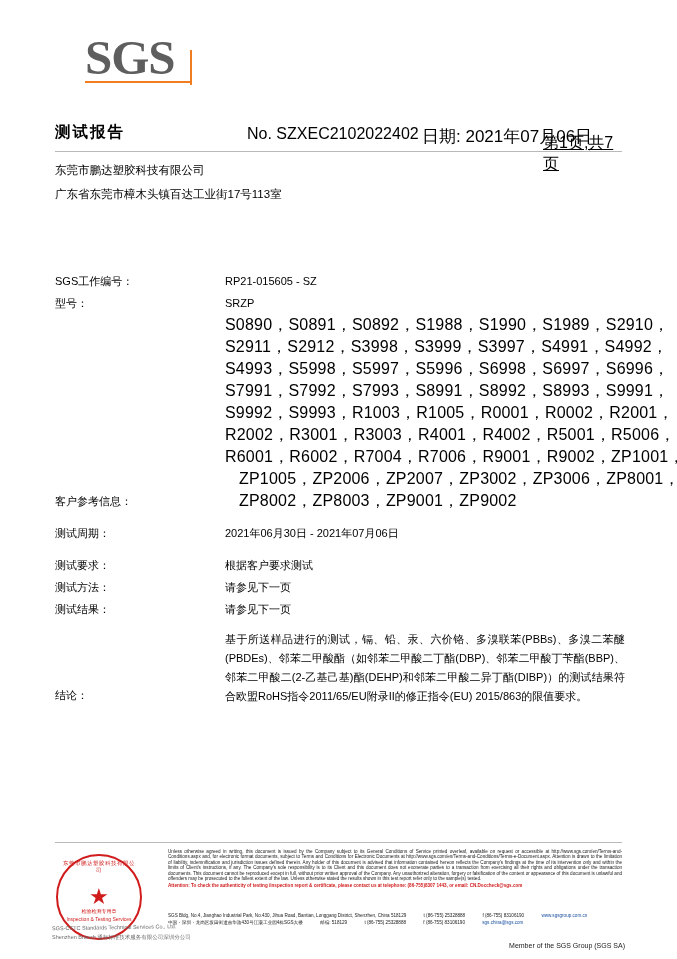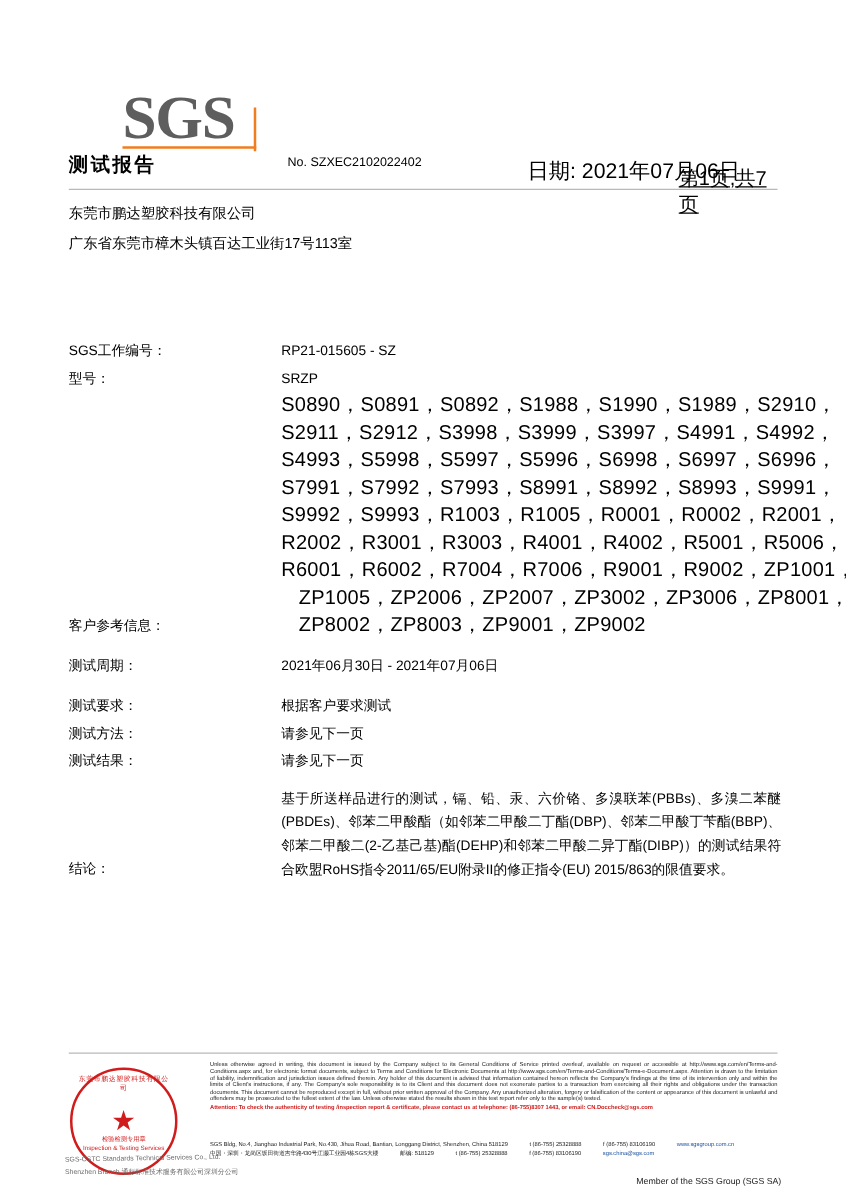--- a/index.html
+++ b/index.html
@@ -18,25 +18,24 @@
   .page {
     position: relative;
     width: 677px;
     height: 959px;
     background: #fff;
   }
 
   
   .logo-block {
     position: absolute;
-    left: 98px;
+    left: 85px;
     top: 32px;
     width: 110px;
     height: 62px;
-    margin-top: 36px;
   }
   .logo-text {
     font-family: "Liberation Serif", serif;
     font-weight: bold;
     font-size: 49px;
     letter-spacing: -1px;
     color: #5e5e5e;
     line-height: 52px;
     margin: 0;
     padding: 0;
@@ -69,23 +68,23 @@
   .doc-title {
     position: absolute;
     left: 0;
     top: 0;
     font-size: 15.5px;
     font-weight: bold;
     letter-spacing: 2px;
   }
   .doc-no {
     position: absolute;
-    left: 175px;
+    left: 192px;
     top: 3px;
-    font-size: 10px;
+    font-size: 16px;
   }
   .doc-date {
     position: absolute;
     left: 367px;
     top: 3px;
     font-size: 17px;
   }
   .doc-page {
     position: absolute;
     left: 488px;

